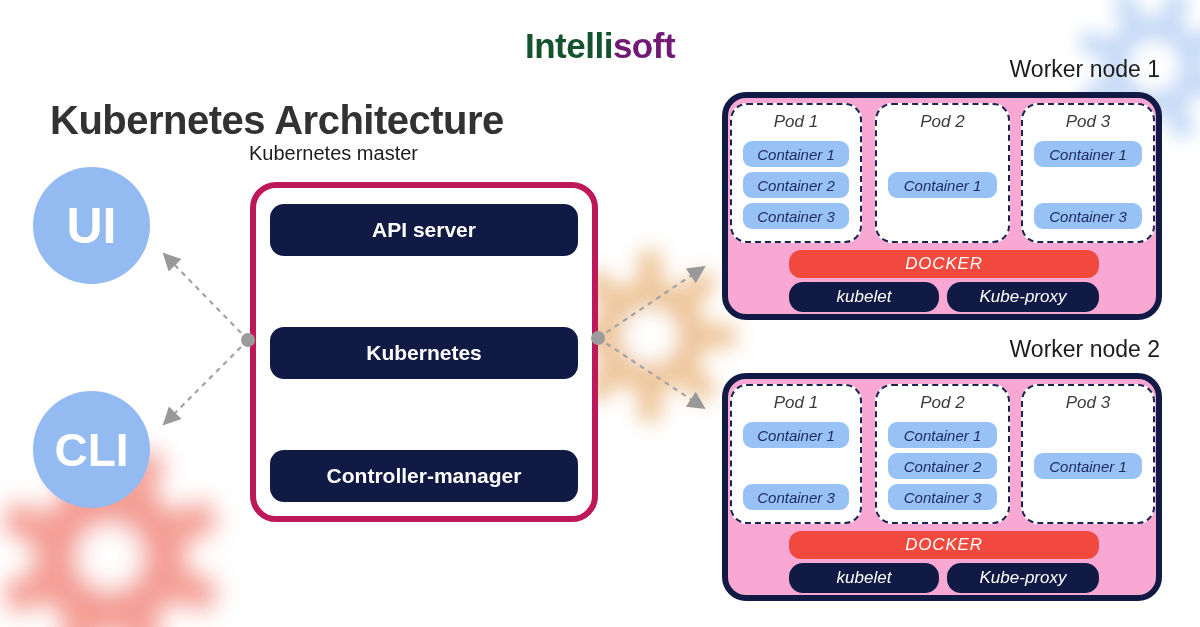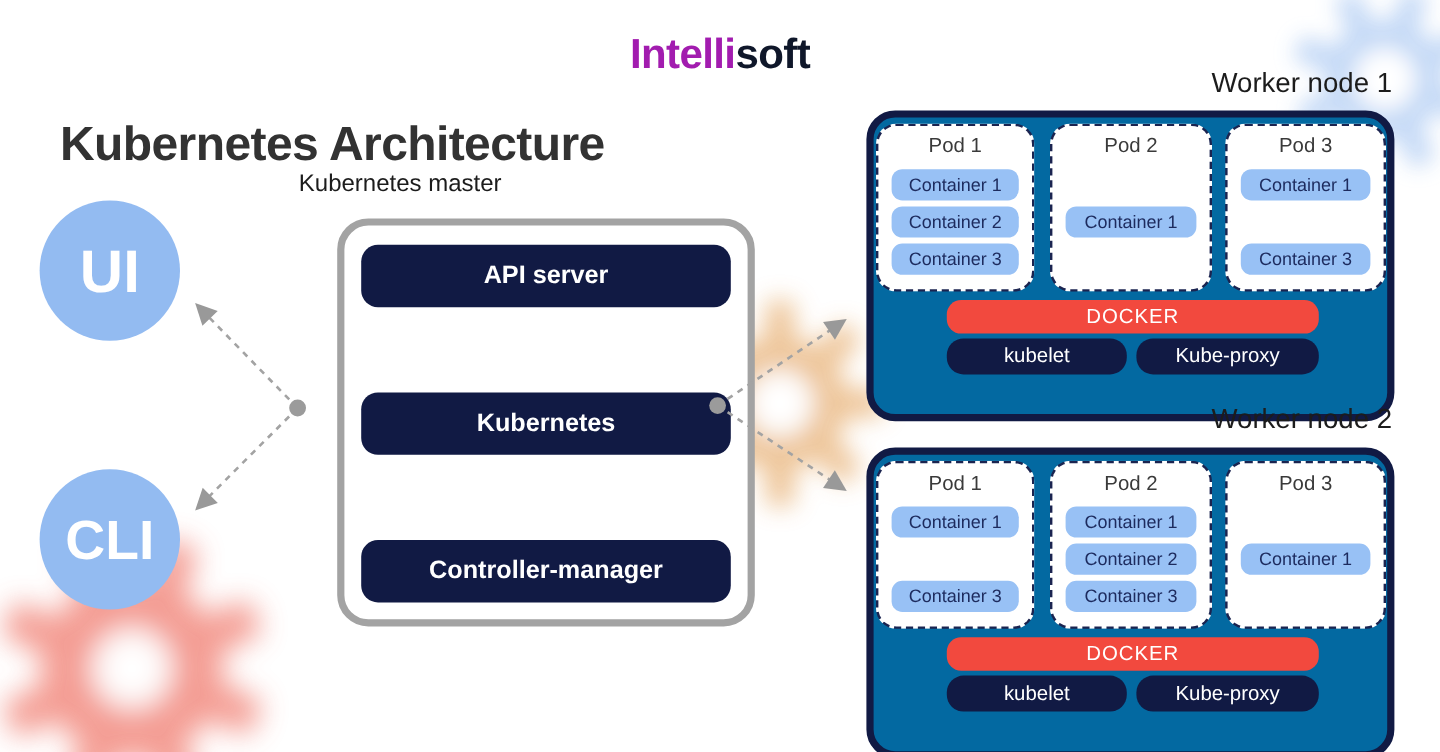--- a/index.html
+++ b/index.html
@@ -5,49 +5,49 @@
   html,body{margin:0;padding:0;background:#fff;}
   #canvas{
     position:relative;width:1200px;height:627px;background:#ffffff;overflow:hidden;
     font-family:"Liberation Sans",sans-serif;
   }
   #canvas svg.layer{position:absolute;left:0;top:0;pointer-events:none;}
 
   
   #logo{position:absolute;top:28px;left:0;right:0;text-align:center;
         font-size:35px;font-weight:800;letter-spacing:-0.5px;line-height:1;}
-  .logo-red{color:#a21caf;}
-  .logo-navy{color:#0f172a;margin-top:20px;}
+  .logo-red{color:#14532d;}
+  .logo-navy{color:#701a75;margin-top:20px;}
 
   
   #page-title{position:absolute;left:34px;top:82px;margin:16px;font-size:40px;font-weight:700;
               color:#323232;letter-spacing:-0.5px;line-height:1.1;}
 
   
   .client-circle{position:absolute;width:117px;height:117px;border-radius:50%;
                  background:#93bbf1;color:#fff;font-weight:700;
                  display:flex;align-items:center;justify-content:center;}
   #ui-circle{left:33px;top:167px;font-size:50px;}
   #cli-circle{left:33px;top:391px;font-size:46px;}
 
   
   #master-label{position:absolute;left:249px;top:142px;font-size:20px;color:#1c1c1c;}
   #master-box{position:absolute;left:250px;top:182px;width:348px;height:340px;
-              box-sizing:border-box;background:#fff;border:6px solid #a3a3a3;border-radius:26px;
+              box-sizing:border-box;background:#fff;border:6px solid #be185d;border-radius:26px;
               display:flex;flex-direction:column;justify-content:space-between;
-              padding:16px 14px 14px 14px;margin-left:31px;}
+              padding:16px 14px 14px 14px;}
   .master-btn{height:52px;background:#111a44;border-radius:14px;color:#fff;
               font-size:21px;font-weight:700;display:flex;align-items:center;justify-content:center;}
 
   
   .worker-label{position:absolute;right:40px;font-size:23px;color:#1c1c1c;}
   #wn1-label{top:56px;}
   #wn2-label{top:336px;}
-  .worker-box{position:absolute;left:722px;width:440px;height:259px;box-sizing:border-box;
-              background:#0369a1;border:6px solid #111a44;border-radius:24px;}
+  .worker-box{position:absolute;left:722px;width:440px;height:228px;box-sizing:border-box;
+              background:#f9a8d4;border:6px solid #111a44;border-radius:24px;font-style:italic;}
   #wn1-box{top:92px;}
   #wn2-box{top:373px;}
 
   .pod{position:absolute;top:5px;height:140px;box-sizing:border-box;
        border:2px dashed #1b2450;border-radius:17px;background:#fff;}
   .pod-a{left:2px;width:132px;}
   .pod-b{left:147px;width:135px;}
   .pod-c{left:293px;width:134px;}
   .pod-label{text-align:center;margin-top:7px;font-size:17px;color:#3a3a3a;}
   .pill{position:absolute;left:11px;right:11px;height:26px;background:#98c1f5;border-radius:9px;

